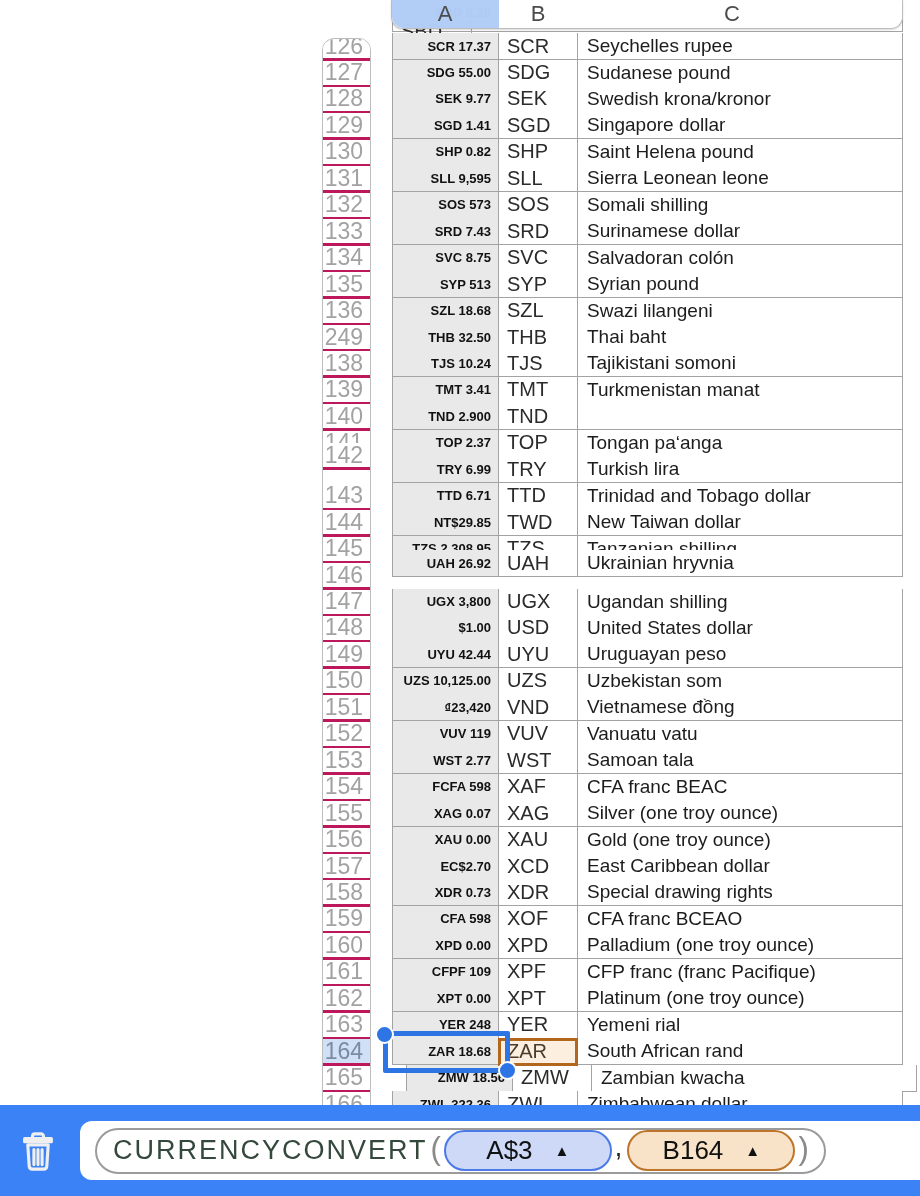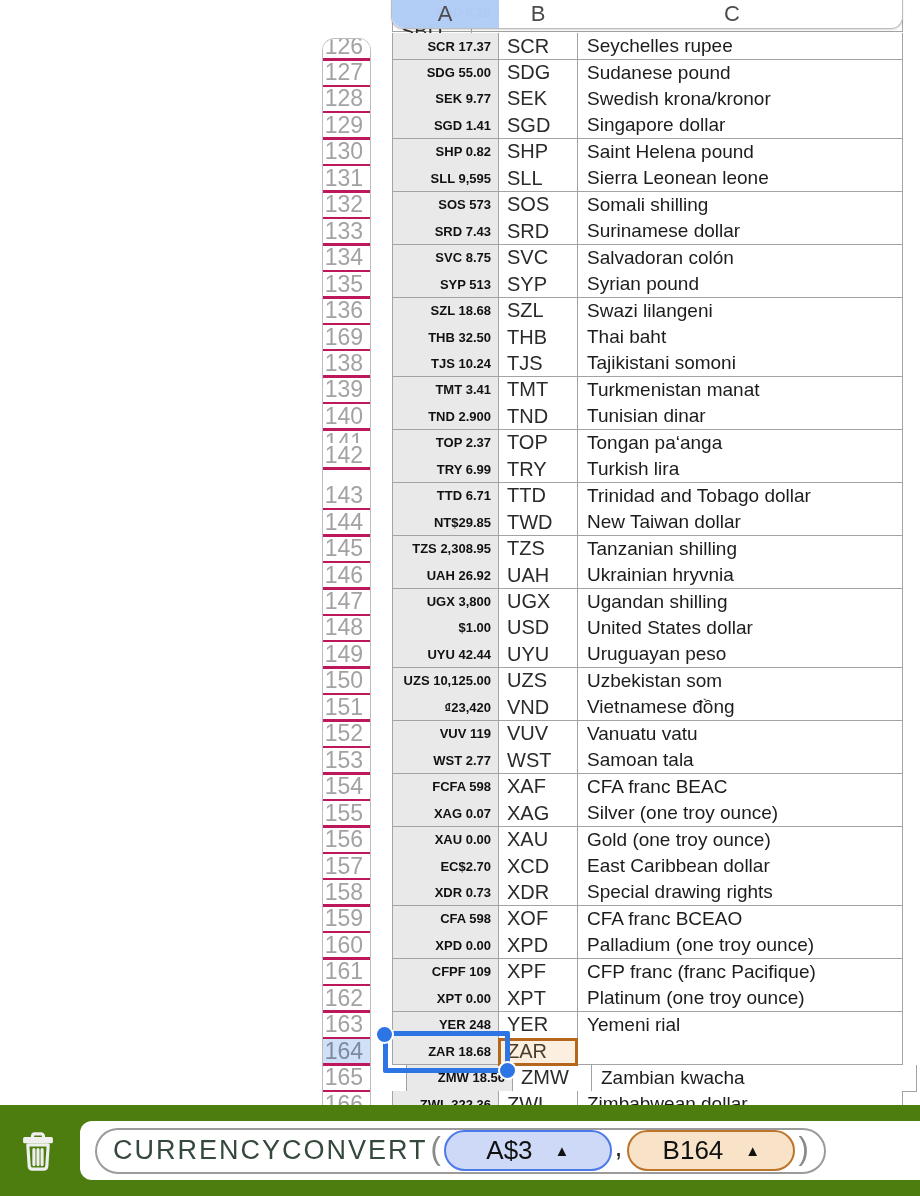--- a/index.html
+++ b/index.html
@@ -67,21 +67,21 @@
   }
   .sel-handle{
     position:absolute;width:15px;height:15px;border-radius:50%;
     background:#2d75e4;border:2.5px solid #fff;box-sizing:content-box;z-index:8;
   }
   .handle-tl{left:-13px;top:-11px;}
   .handle-br{right:-12px;bottom:-12px;}
   
   .bottom-bar{
     position:absolute;left:0;top:1105px;width:920px;height:91px;
-    background:#4d7c0f;z-index:20;
+    background:#3b82f6;z-index:20;
   }
   .trash-btn{
     position:absolute;left:18px;top:24px;width:40px;height:46px;
     display:flex;align-items:center;justify-content:center;cursor:pointer;
   }
   .formula-field{
     position:absolute;left:80px;top:16px;right:0;height:59px;
     background:#fff;border-radius:12px 0 0 12px;
     display:flex;align-items:center;
   }
@@ -181,21 +181,20 @@
       <div class="cell-c">Tajikistani somoni</div>
     </div>
       <div class="sheet-row" style="top: 376.9px;">
       <div class="cell-a">TMT 3.41</div>
       <div class="cell-b">TMT</div>
       <div class="cell-c">Turkmenistan manat</div>
     </div>
       <div class="sheet-row" style="top: 403.35px;">
       <div class="cell-a">TND 2.900</div>
       <div class="cell-b">TND</div>
-      <div class="cell-c">Tunisian dinar</div>
     </div>
       <div class="sheet-row" style="top: 429.8px;">
       <div class="cell-a">TOP 2.37</div>
       <div class="cell-b">TOP</div>
       <div class="cell-c">Tongan paʻanga</div>
     </div>
       <div class="sheet-row" style="top: 456.25px;">
       <div class="cell-a">TRY 6.99</div>
       <div class="cell-b">TRY</div>
       <div class="cell-c">Turkish lira</div>
@@ -208,21 +207,21 @@
       <div class="sheet-row" style="top: 509.15px;">
       <div class="cell-a">NT$29.85</div>
       <div class="cell-b">TWD</div>
       <div class="cell-c">New Taiwan dollar</div>
     </div>
       <div class="sheet-row" style="top: 535.6px; text-align: right;">
       <div class="cell-a">TZS 2,308.95</div>
       <div class="cell-b">TZS</div>
       <div class="cell-c">Tanzanian shilling</div>
     </div>
-      <div class="sheet-row" style="top: 550px; margin-top: 12px;">
+      <div class="sheet-row" style="top: 550px;">
       <div class="cell-a">UAH 26.92</div>
       <div class="cell-b">UAH</div>
       <div class="cell-c">Ukrainian hryvnia</div>
     </div>
       <div class="sheet-row" style="top: 588.5px;">
       <div class="cell-a">UGX 3,800</div>
       <div class="cell-b">UGX</div>
       <div class="cell-c">Ugandan shilling</div>
     </div>
       <div class="sheet-row" style="top: 614.95px;">
@@ -301,20 +300,21 @@
       <div class="cell-c">Platinum (one troy ounce)</div>
     </div>
       <div class="sheet-row" style="top: 1011.7px;">
       <div class="cell-a">YER 248</div>
       <div class="cell-b">YER</div>
       <div class="cell-c">Yemeni rial</div>
     </div>
       <div class="sheet-row" style="top: 1038.15px;">
       <div class="cell-a">ZAR 18.68</div>
       <div class="cell-b">ZAR</div>
+      <div class="cell-c">South African rand</div>
     </div>
       <div class="sheet-row" style="top: 1064.6px; margin-left: 14px;">
       <div class="cell-a">ZMW 18.56</div>
       <div class="cell-b">ZMW</div>
       <div class="cell-c">Zambian kwacha</div>
     </div>
       <div class="sheet-row" style="top: 1091.05px;">
       <div class="cell-a">ZWL 322.36</div>
       <div class="cell-b">ZWL</div>
       <div class="cell-c">Zimbabwean dollar</div>
@@ -326,21 +326,21 @@
       <div class="rownum-cell" style="top: 21.5px;">127</div>
       <div class="rownum-cell" style="top: 47.95px;">128</div>
       <div class="rownum-cell" style="top: 74.4px;">129</div>
       <div class="rownum-cell" style="top: 100.85px;">130</div>
       <div class="rownum-cell" style="top: 127.3px;">131</div>
       <div class="rownum-cell" style="top: 153.75px;">132</div>
       <div class="rownum-cell" style="top: 180.2px;">133</div>
       <div class="rownum-cell" style="top: 206.65px;">134</div>
       <div class="rownum-cell" style="top: 233.1px;">135</div>
       <div class="rownum-cell" style="top: 259.55px;">136</div>
-      <div class="rownum-cell" style="top: 286px;">169</div>
+      <div class="rownum-cell" style="top: 286px;">249</div>
       <div class="rownum-cell" style="top: 312.45px;">138</div>
       <div class="rownum-cell" style="top: 338.9px;">139</div>
       <div class="rownum-cell" style="top: 365.35px;">140</div>
       <div class="rownum-cell" style="top: 391.8px;">141</div>
       <div class="rownum-cell" style="top: 404px;">142</div>
       <div class="rownum-cell" style="top: 444.7px;">143</div>
       <div class="rownum-cell" style="top: 471.15px;">144</div>
       <div class="rownum-cell" style="top: 497.6px;">145</div>
       <div class="rownum-cell" style="top: 524.05px;">146</div>
       <div class="rownum-cell" style="top: 550.5px;">147</div>

